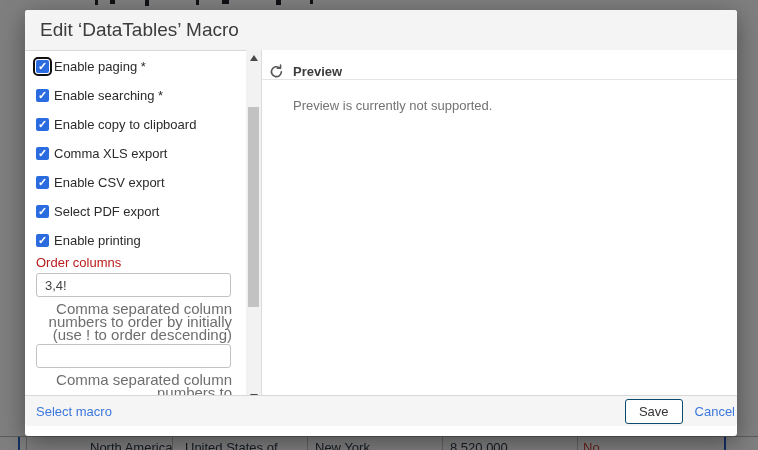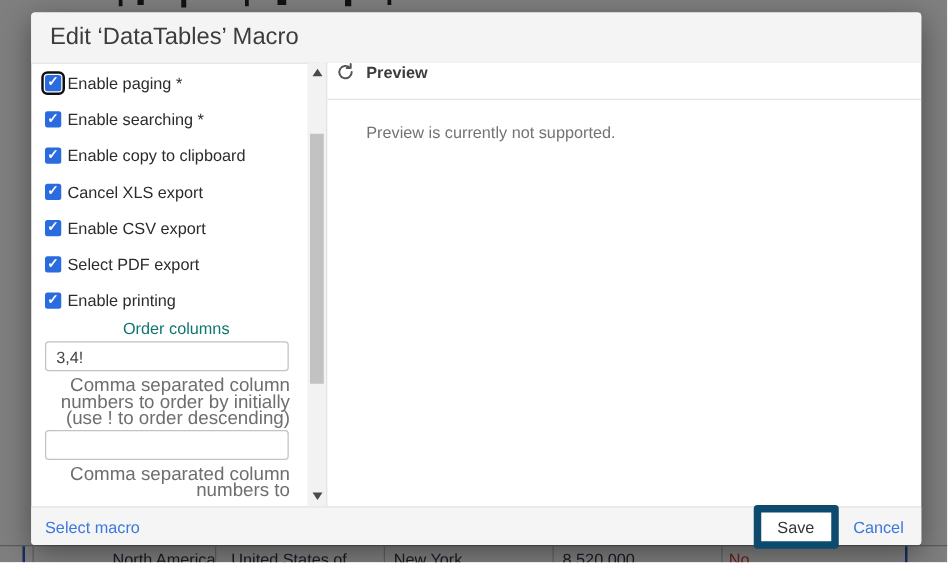--- a/index.html
+++ b/index.html
@@ -32,21 +32,21 @@
   
   .form-panel { position:absolute; left:0; top:0; bottom:0; width:221px;
                 padding:2px 0 0 11px; overflow:hidden; }
   .cb-row { display:flex; align-items:center; height:29px; cursor:default; }
   .cb { width:13px; height:13px; border-radius:2px; background:#2b6be0; flex:0 0 auto;
         display:flex; align-items:center; justify-content:center; }
   .cb .check { color:#fff; font-size:11px; line-height:11px; font-weight:700; }
   .cb.focused { outline:2px solid #101010; outline-offset:1px; }
   .cb-label { margin-left:5px; font-size:13px; color:#2b2b2b; white-space:nowrap; }
 
-  .field-label { font-size:13px; color:#0f766e; line-height:15px;text-align:center; }
+  .field-label { font-size:13px; color:#b91c1c; line-height:15px; }
   .field-label.order { margin-top:0; }
   .field-label.grouping { margin-top:8px; }
   .text-input { display:block; margin-top:3px; width:195px; height:24px;
                 border:1px solid #c2c2c2; border-radius:3px; padding:0 8px;
                 font-family:"Liberation Sans", sans-serif; font-size:13px; color:#444; background:#fff; }
   .help-text { margin-top:5px; width:196px; font-size:15px; line-height:13px; color:#6e6e6e;text-align:right; }
   .help-text.clipped { margin-top:5px; overflow:hidden; }
 
   
   .scrollbar { position:absolute; left:221px; top:0; bottom:0; width:15px; background:#f2f2f2; }
@@ -57,34 +57,34 @@
   .tri-up { width:0; height:0; border-left:4px solid transparent; border-right:4px solid transparent;
             border-bottom:6px solid #4a4a4a; }
   .tri-down { width:0; height:0; border-left:4px solid transparent; border-right:4px solid transparent;
               border-top:6px solid #4a4a4a; }
   .sb-thumb { position:absolute; left:2px; width:11px; top:57px; height:200px; background:#c2c2c2; }
 
   
   .panel-divider { position:absolute; left:236px; top:0; bottom:0; width:1px; background:#dcdcdc; }
   .preview-panel { position:absolute; left:237px; right:0; top:0; bottom:0; background:#fff; }
   .preview-header { height:30px; border-bottom:1px solid #e4e4e4; display:flex;
-                    align-items:flex-start; padding-left:7px; }
+                    align-items:flex-end; padding-left:7px; }
   .refresh { width:15px; height:15px; display:inline-flex; cursor:pointer; }
   .preview-title { margin-left:9px; font-size:13px; font-weight:700; color:#3c3c3c; }
   .preview-message { margin:18px 0 0 31px; font-size:13px; color:#737373; }
 
   
-  .modal-footer { position:absolute; left:0; right:0; bottom:0; height:31px; background:#f5f5f5;
+  .modal-footer { position:absolute; left:0; right:0; bottom:10px; height:31px; background:#f5f5f5;
                   border-top:1px solid #d8d8d8; border-radius:0 0 3px 3px;
                   display:flex; align-items:center; justify-content:space-between;
-                  padding:0 14px 0 11px; }
+                  padding:0 2px 0 11px; }
   .link { font-size:13px; color:#3b77dd; text-decoration:none; cursor:pointer; }
   .footer-right { display:flex; align-items:center; gap:12px; }
   .save-btn { font-family:"Liberation Sans", sans-serif; font-size:13px; color:#333;
-              background:#fff; border:6px solid #0c4a6e; border-radius:3px;
+              background:#fff; border:1px solid #0c4a6e; border-radius:3px;
               padding:4px 13px; cursor:pointer; }
 </style>
 </head>
 <body>
 
 <div class="stage">
 
   <div class="bg-frag" style="left:95px;width:3px;height:5px;"></div>
   <div class="bg-frag" style="left:110px;width:5px;height:4px;"></div>
   <div class="bg-frag" style="left:145px;width:4px;height:6px;"></div>
@@ -135,21 +135,21 @@
         <label class="cb-row">
           <span class="cb">
               <span class="check">✓</span>
             </span>
           <span class="cb-label">Enable copy to clipboard</span>
         </label>
         <label class="cb-row">
           <span class="cb">
               <span class="check">✓</span>
             </span>
-          <span class="cb-label">Cancel XLS export</span>
+          <span class="cb-label">Comma XLS export</span>
         </label>
         <label class="cb-row">
           <span class="cb">
               <span class="check">✓</span>
             </span>
           <span class="cb-label">Enable CSV export</span>
         </label>
         <label class="cb-row">
           <span class="cb">
               <span class="check">✓</span>

